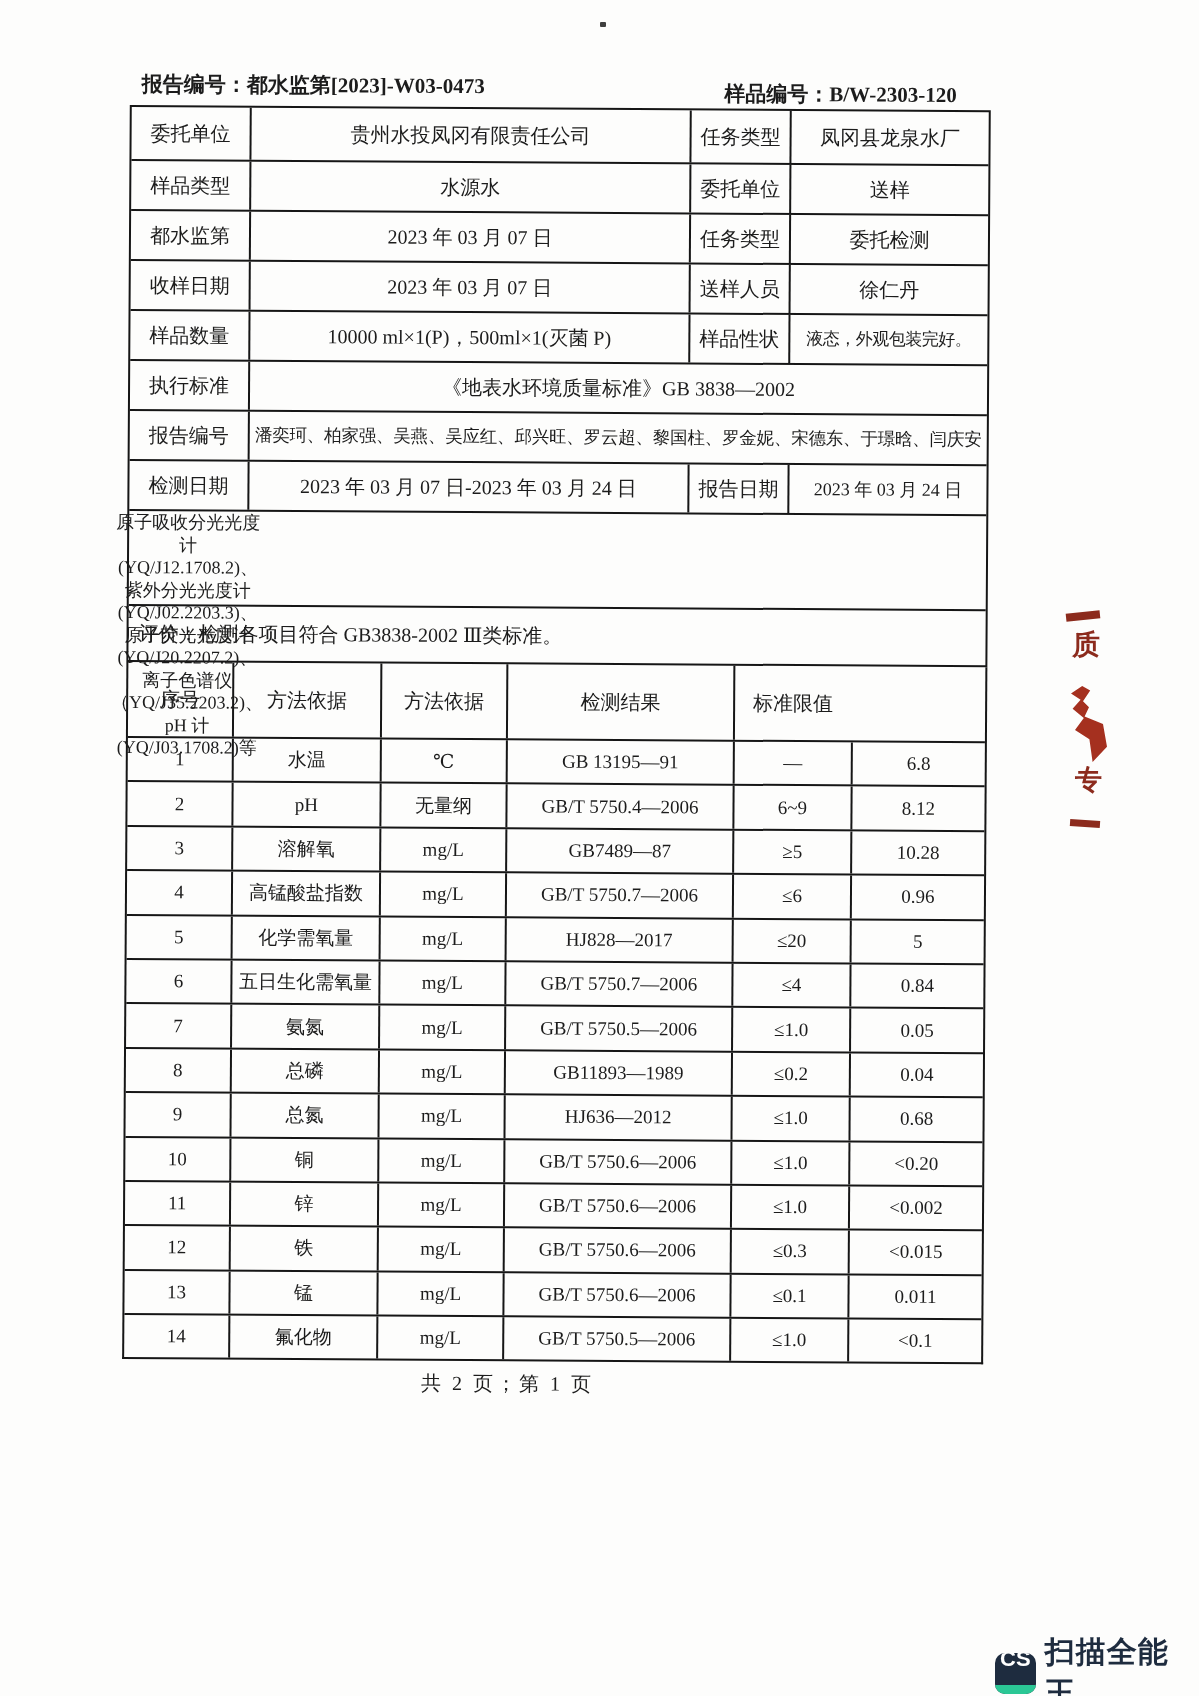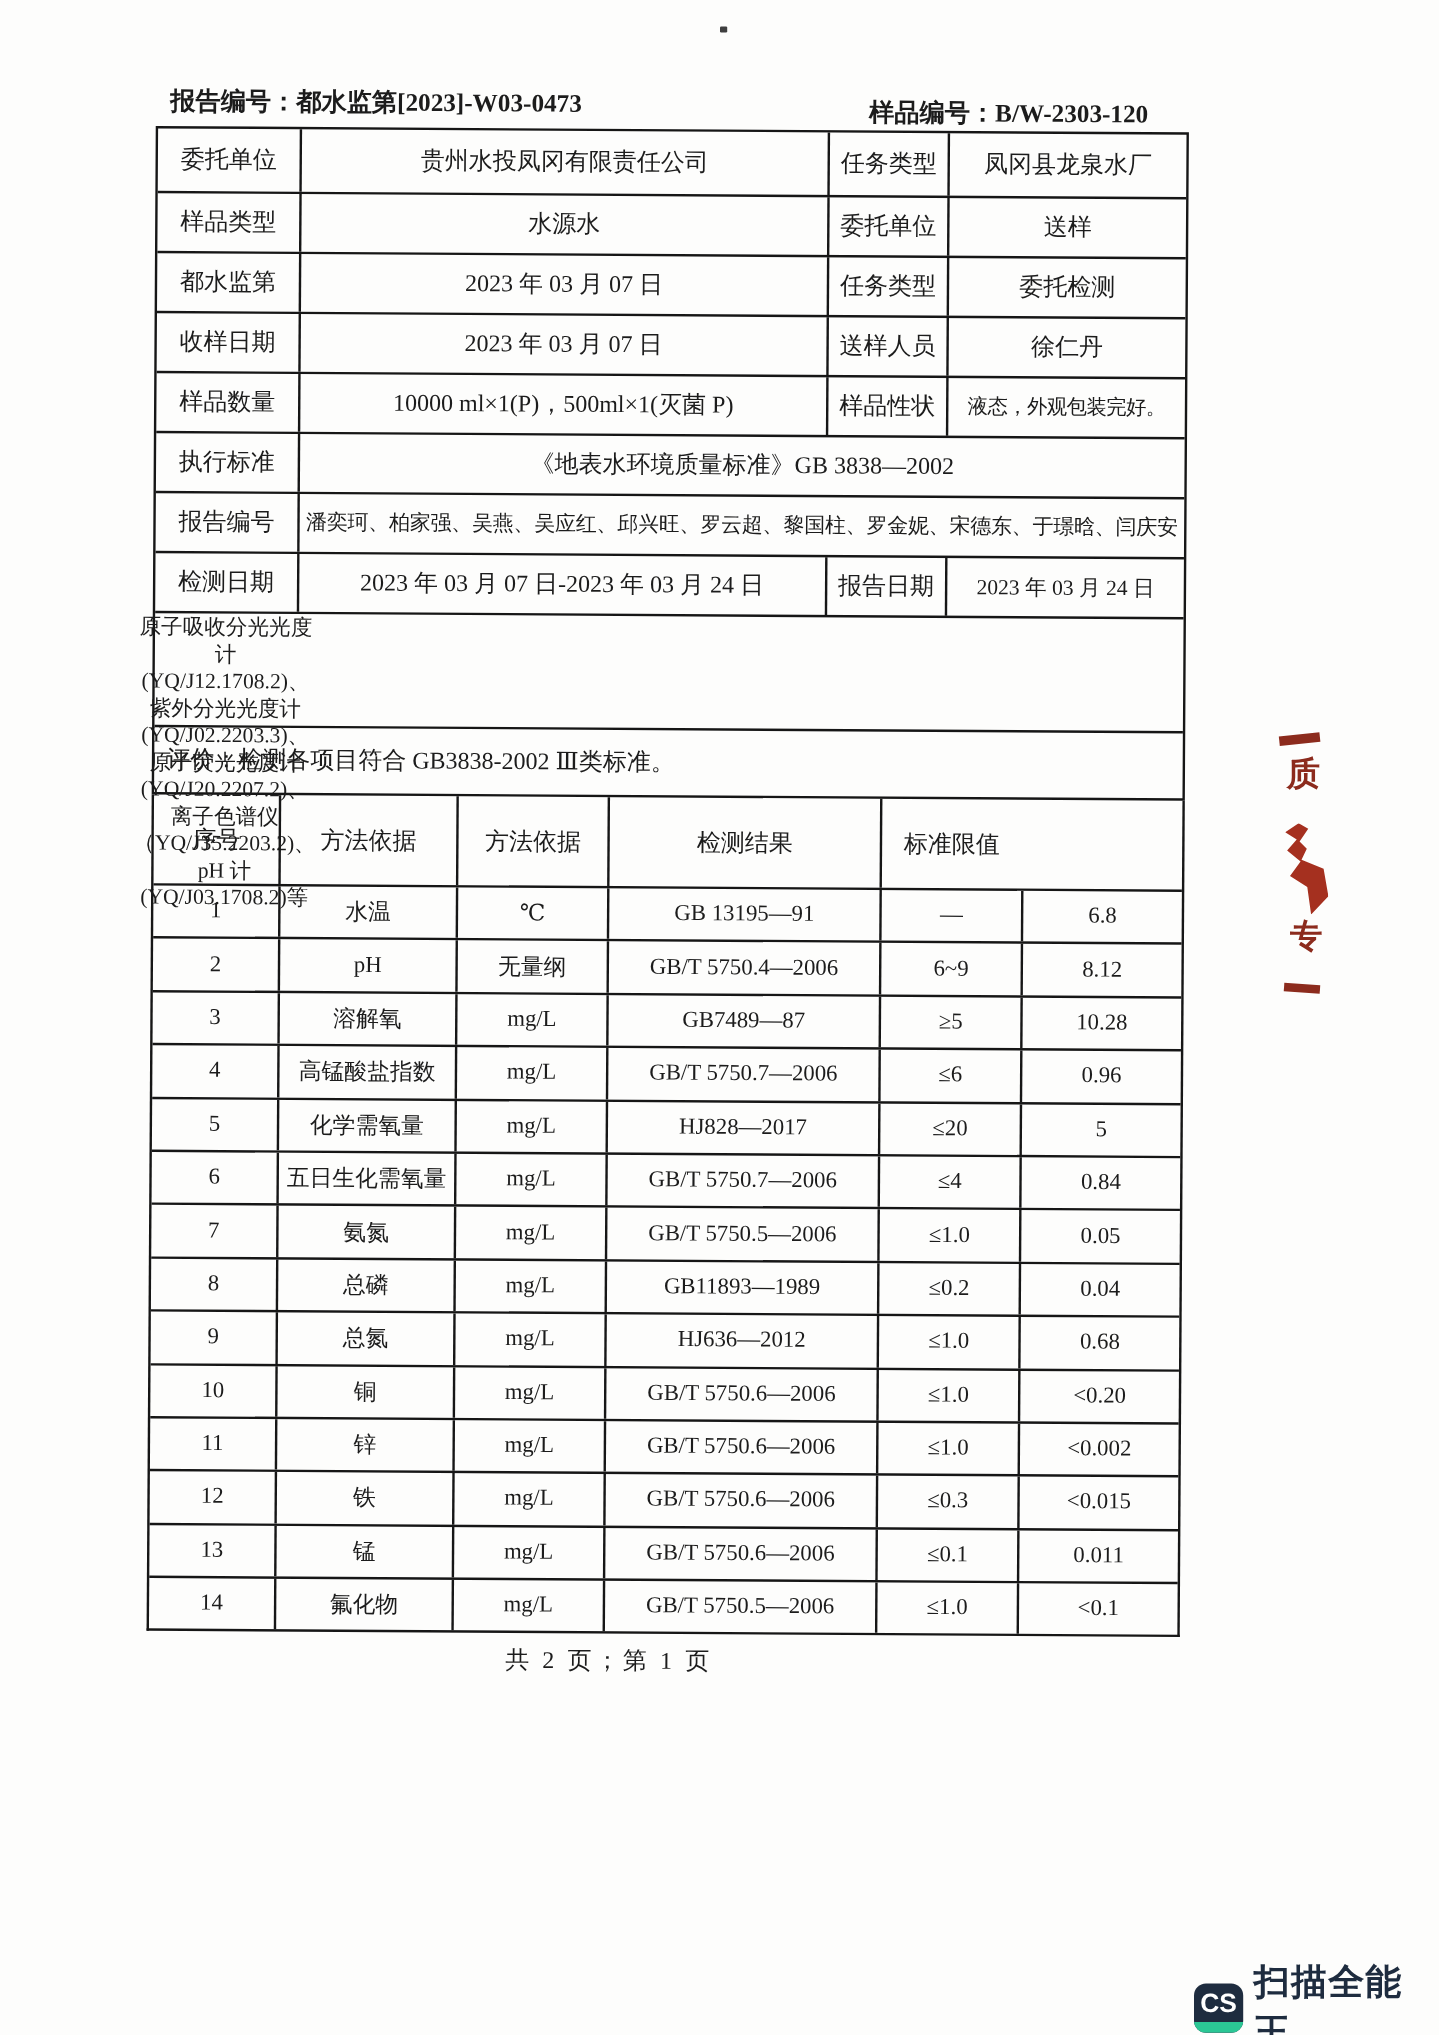--- a/index.html
+++ b/index.html
@@ -36,21 +36,21 @@
   
   .stamp-el{position:absolute;color:#8c2b1d;font-family:"Liberation Serif",serif;}
   .sbar1{left:1066px;top:612px;width:34px;height:8px;background:#8c2b1d;transform:rotate(-6deg);}
   .schar1{left:1072px;top:626px;font-size:28px;font-weight:bold;}
   .sblob{left:1067px;top:686px;width:40px;height:76px;background:#a5301f;
     clip-path:polygon(38% 0,58% 6%,40% 20%,55% 28%,44% 40%,90% 50%,100% 80%,64% 100%,56% 70%,20% 58%,42% 42%,14% 30%,34% 18%,10% 10%);}
   .schar2{left:1075px;top:762px;font-size:27px;font-weight:bold;}
   .sbar2{left:1070px;top:820px;width:30px;height:7px;background:#8c2b1d;transform:rotate(4deg);}
   
   .cslogo{position:absolute;left:995px;top:1632px;display:flex;align-items:center;gap:9px;font-family:"Liberation Sans","DejaVu Sans",sans-serif;}
-  .csicon{width:41px;height:41px;border-radius:10px;background:#1e2c3f;position:relative;overflow:hidden;display:flex;align-items:center;justify-content:center;}
+  .csicon{width:41px;height:41px;border-radius:10px;background:#1e2c3f;position:relative;overflow:hidden;display:flex;justify-content:center;}
   .csicon .strip{position:absolute;bottom:0;left:0;right:0;height:9px;background:#2bc795;}
   .csicon .cs{color:#ffffff;font-weight:bold;font-size:22px;margin-top:-7px;}
   .cstext{font-size:30px;font-weight:bold;color:#1e2c3f;letter-spacing:1px;}
 </style>
 </head>
 <body>
 
 <div class="speck"></div>
 
 <div class="doc">

